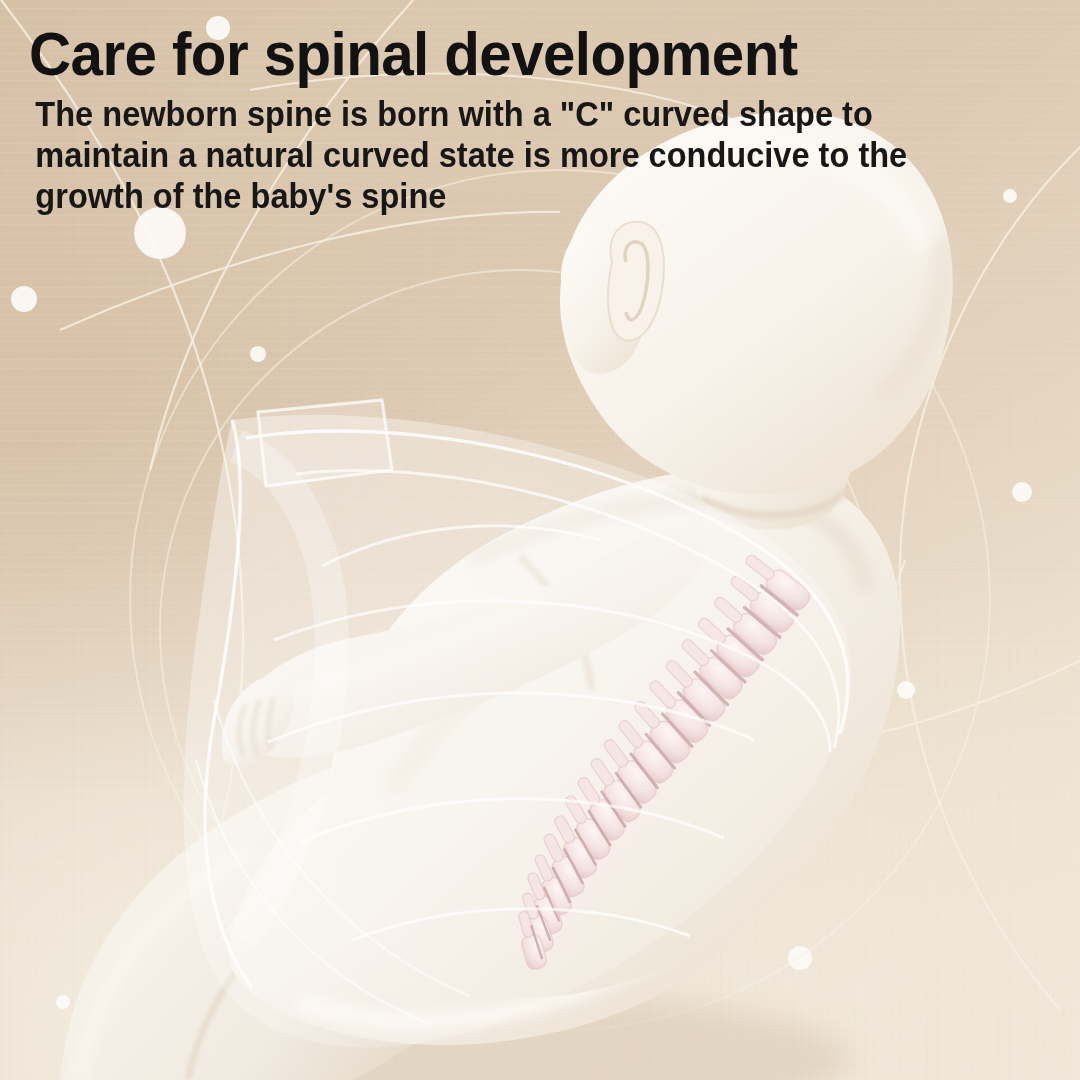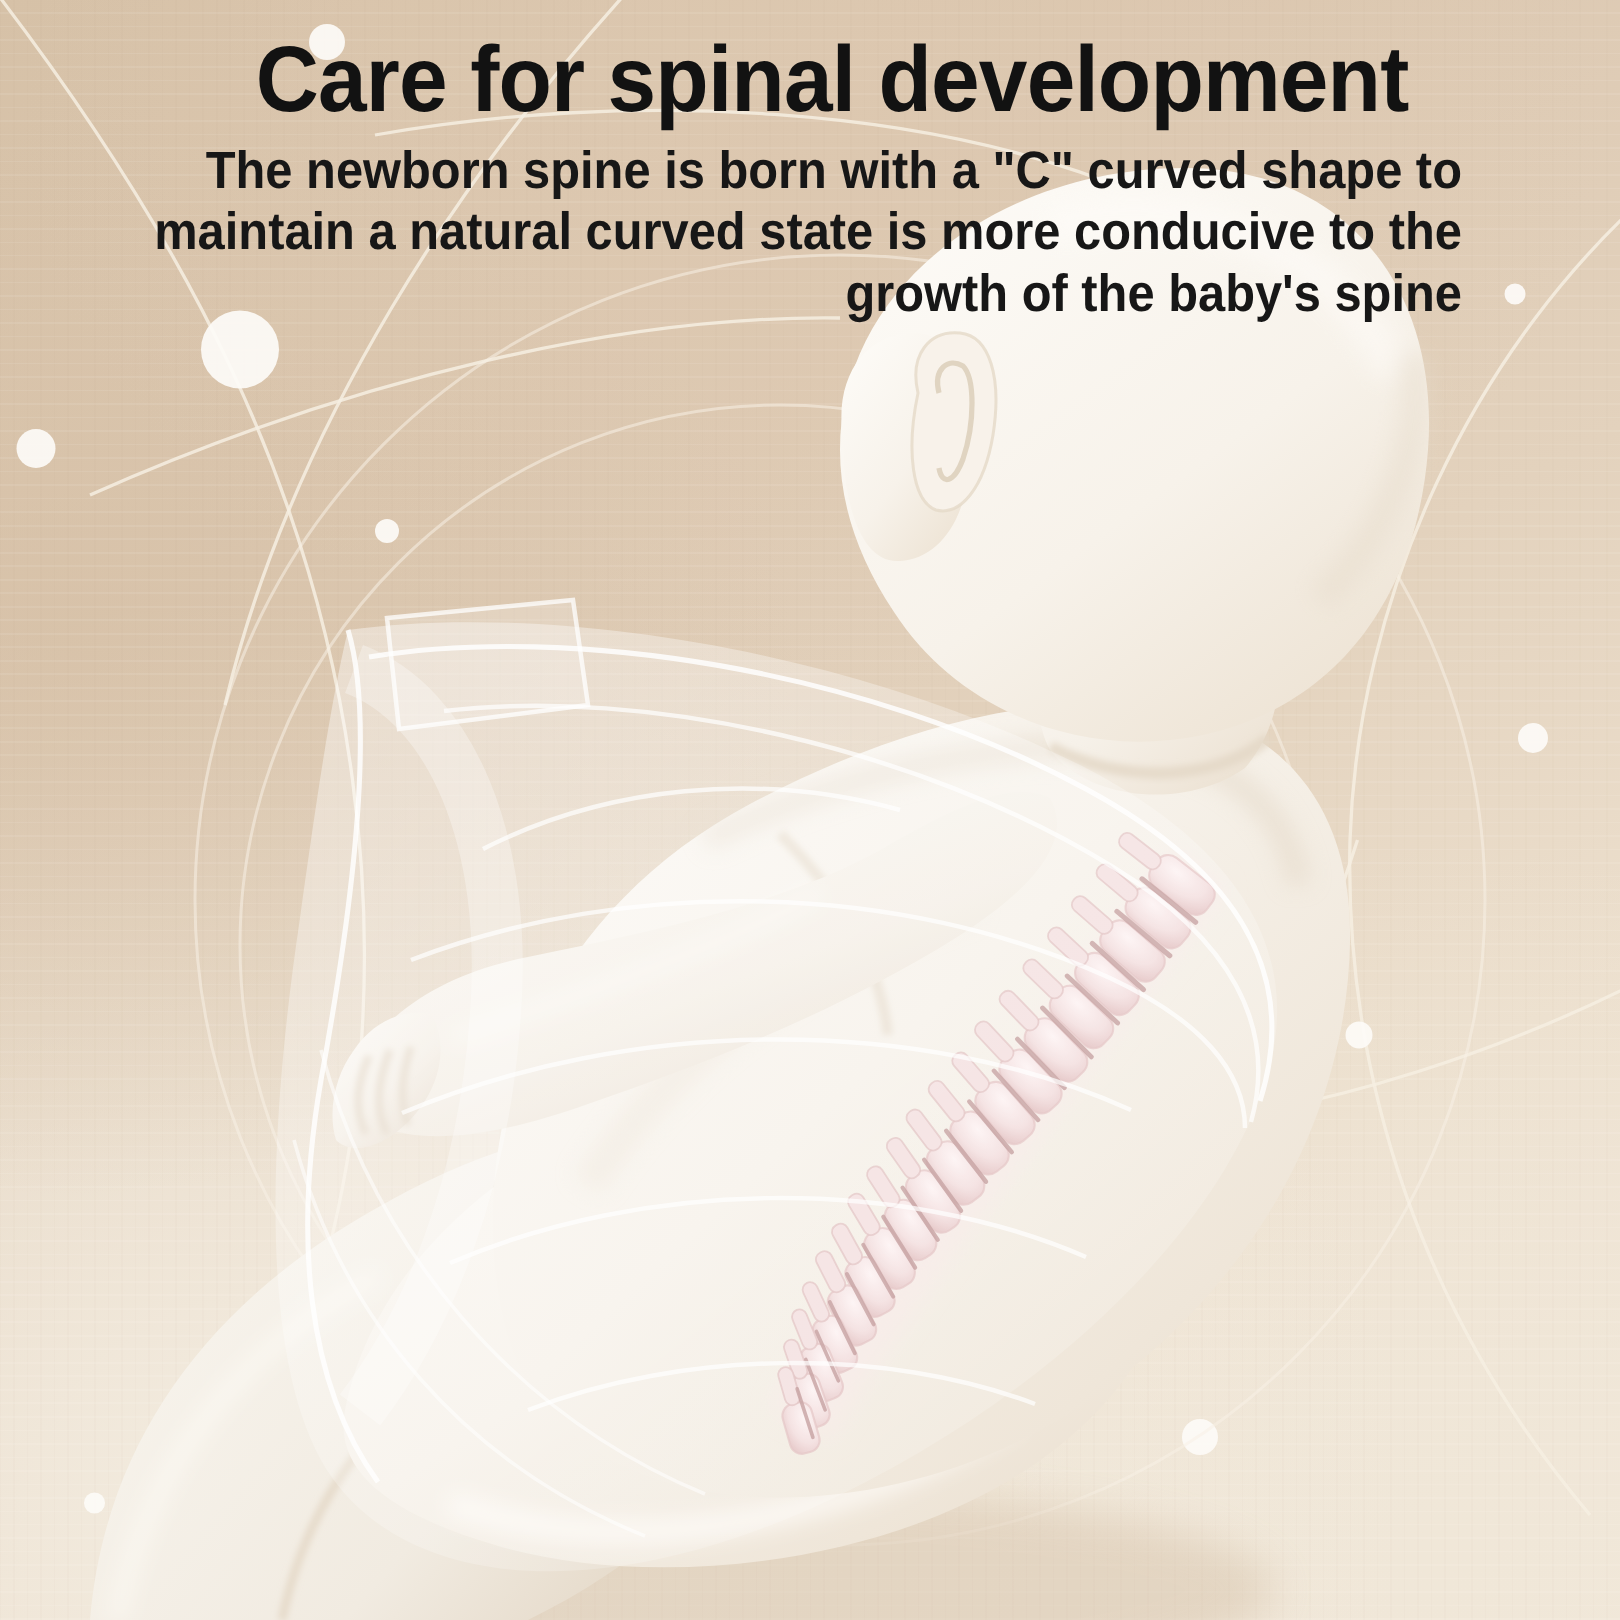--- a/index.html
+++ b/index.html
@@ -46,21 +46,21 @@
     width: 1080px;
     height: 1080px;
   }
 
   
   .textblock {
     position: absolute;
     left: 0;
     top: 22px;
     width: 968px;
-    text-align: right;
+    text-align: left;
     z-index: 40;
   }
   .title {
     margin: 0;
     font-size: 62px;
     line-height: 1.04;
     font-weight: 700;
     letter-spacing: -0.6px;
     color: #121212;
     transform: scaleX(.94);

